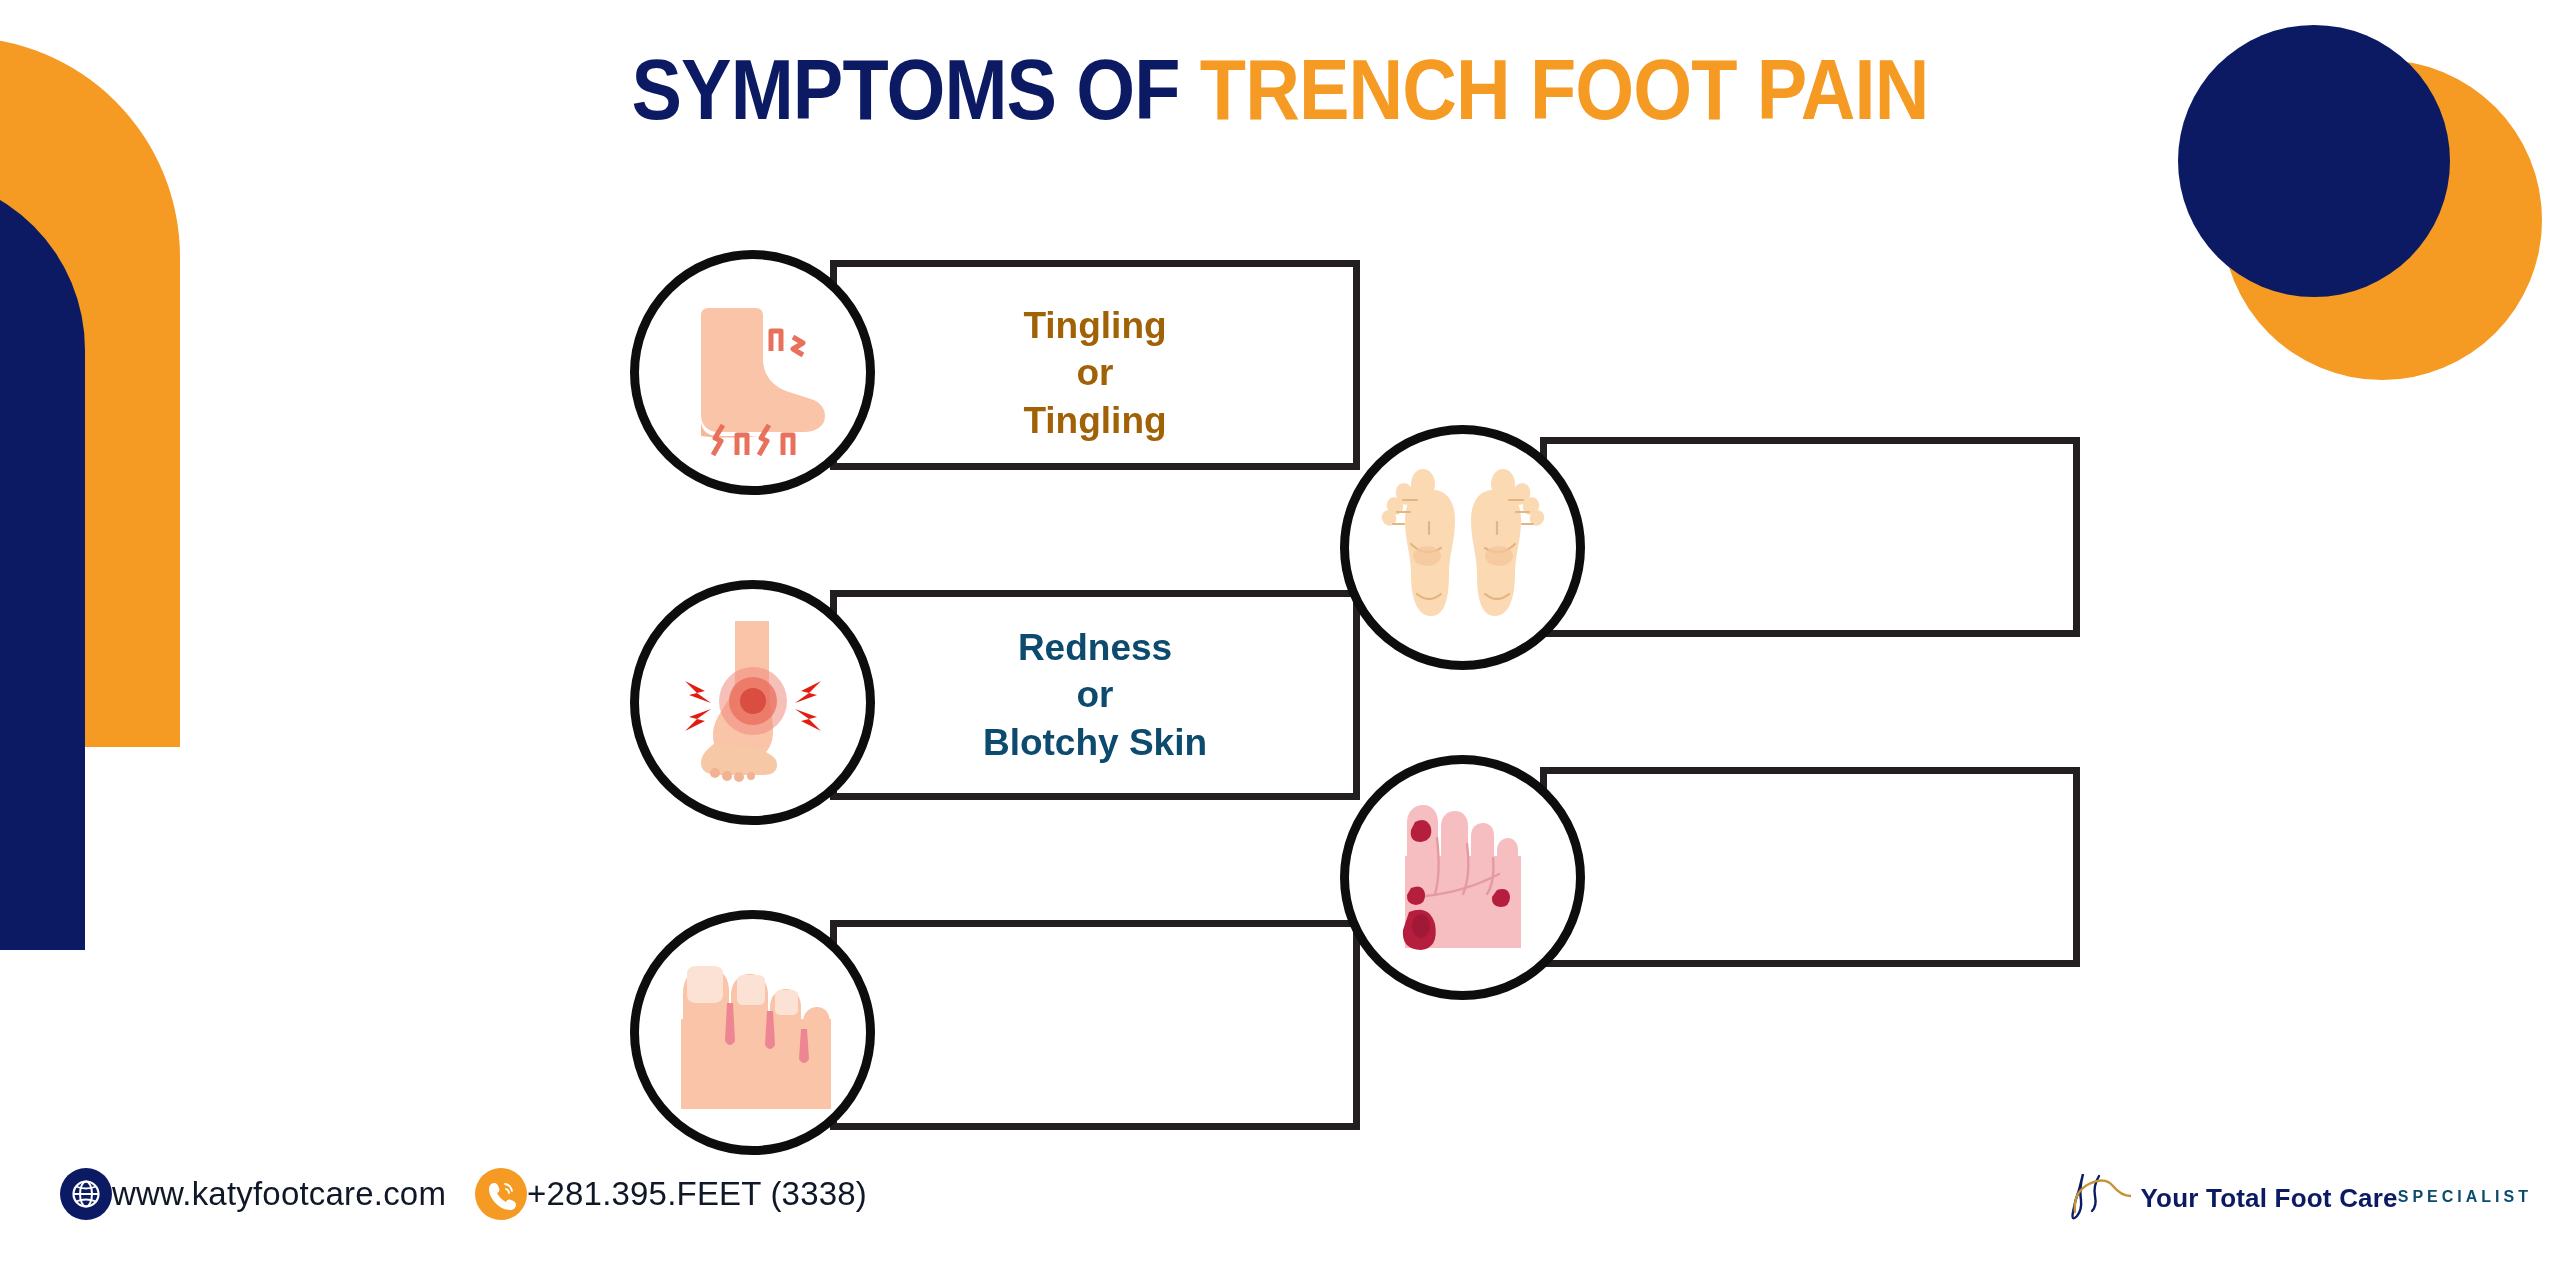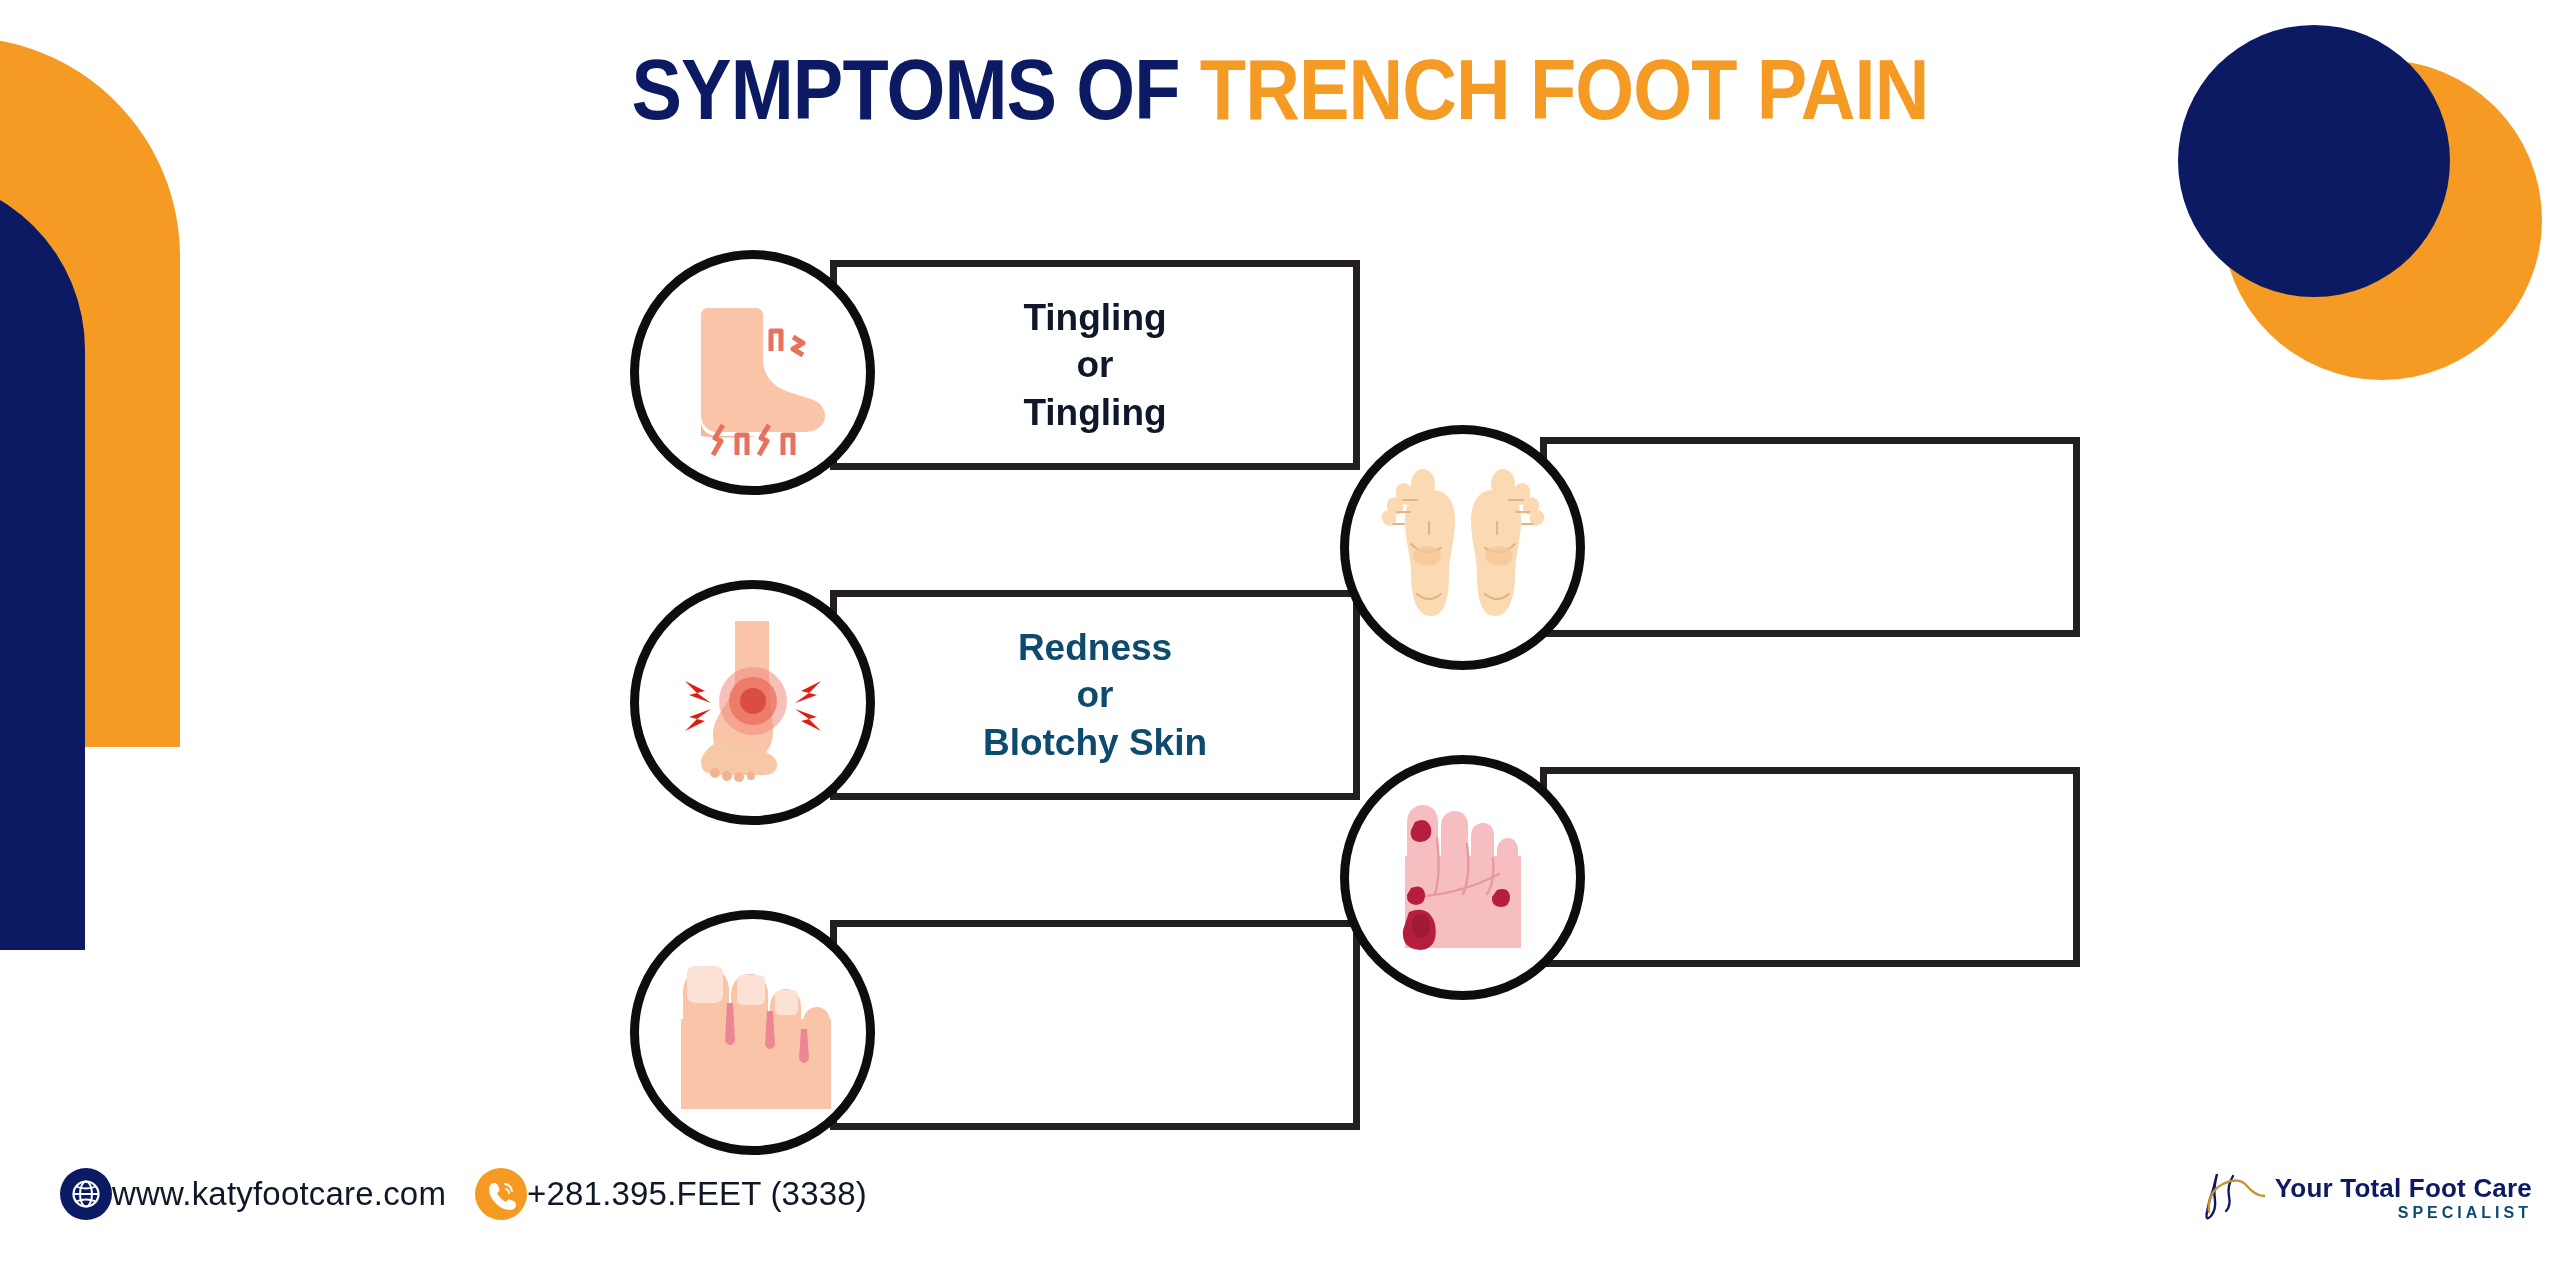--- a/index.html
+++ b/index.html
@@ -68,21 +68,21 @@
     display:flex;align-items:center;justify-content:center;
     overflow:hidden;
     z-index:2;
   }
   .card .label{
     text-align:center;
     font-weight:bold;
     line-height:1.28;
     z-index:1;
   }
-  .lbl-orange{color:#0f172a;}
+  .lbl-orange{color:#a16207;margin-top:8px;}
   .lbl-navy{color:#0c4a6e;}
 
   
   .col-l .box{left:200px;top:10px;width:530px;height:210px;}
   .col-l .circle{left:0;top:0;width:245px;height:245px;}
   .col-l .label{position:absolute;left:245px;top:10px;width:440px;height:210px;
                 display:flex;flex-direction:column;align-items:center;justify-content:center;font-size:37px;}
   
   .col-r .box{left:200px;top:12px;width:540px;height:200px;}
   .col-r .circle{left:0;top:0;width:245px;height:245px;}
@@ -91,21 +91,21 @@
 
   
   .footer{position:absolute;left:0;bottom:0;width:2560px;height:130px;z-index:6;}
   .f-item{position:absolute;display:flex;align-items:center;}
   .f-item .txt{font-size:33px;color:#101828;letter-spacing:.2px;}
   .f-ico{width:52px;height:52px;border-radius:50%;display:flex;align-items:center;justify-content:center;flex:0 0 auto;}
   .ico-globe{background:#0B1A63;}
   .ico-phone{background:#F59A23;}
 
   .logo{position:absolute;right:28px;top:18px;display:flex;align-items:center;gap:10px;}
-  .logo-txt{display:flex;flex-direction:column;line-height:1;}
+  .logo-txt{display:flex;line-height:1;}
   .logo-main{font-size:26px;font-weight:bold;color:#0B1A63;letter-spacing:.2px;}
   .logo-sub{font-size:16px;font-weight:bold;color:#0c4a6e;letter-spacing:4px;text-align:right;margin-top:4px;}
 </style>
 </head>
 <body>
 
 <div class="stage">
 
   <div class="arch-orange"></div>
   <div class="arch-navy"></div>

